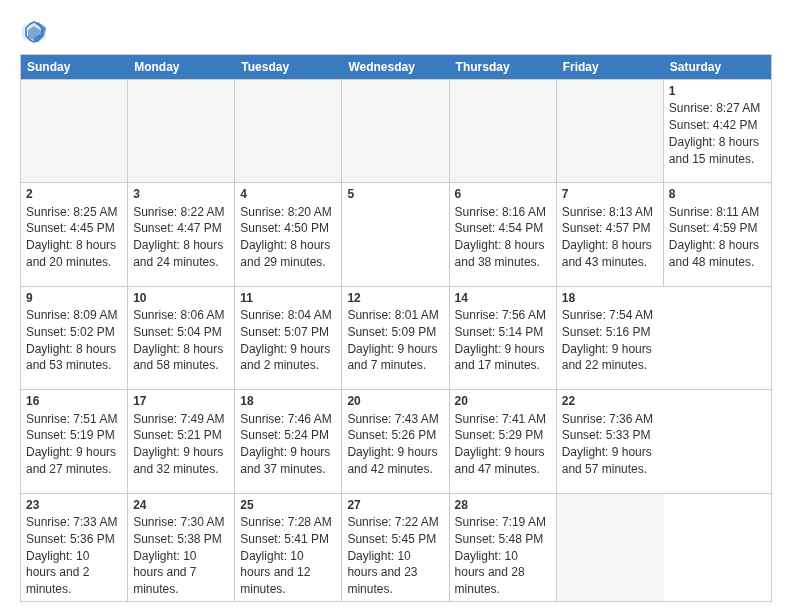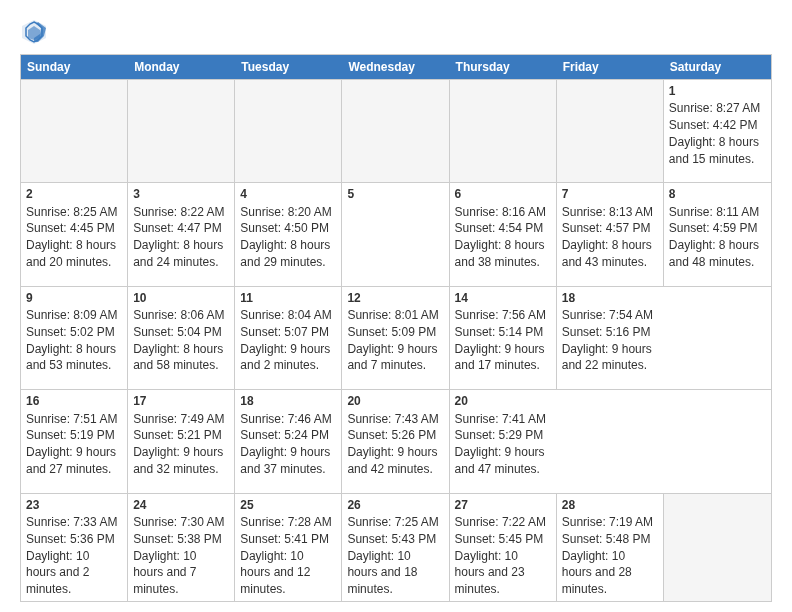--- a/index.html
+++ b/index.html
@@ -166,25 +166,25 @@
           <div class="cal-cell"><span class="day-num">12</span><span class="sun-info">Sunrise: 8:01 AM<br>Sunset: 5:09 PM<br>Daylight: 9 hours and 7 minutes.</span></div>
           <div class="cal-cell"><span class="day-num">14</span><span class="sun-info">Sunrise: 7:56 AM<br>Sunset: 5:14 PM<br>Daylight: 9 hours and 17 minutes.</span></div>
           <div class="cal-cell"><span class="day-num">18</span><span class="sun-info">Sunrise: 7:54 AM<br>Sunset: 5:16 PM<br>Daylight: 9 hours and 22 minutes.</span></div>
         </div>
         <div class="cal-row">
           <div class="cal-cell"><span class="day-num">16</span><span class="sun-info">Sunrise: 7:51 AM<br>Sunset: 5:19 PM<br>Daylight: 9 hours and 27 minutes.</span></div>
           <div class="cal-cell"><span class="day-num">17</span><span class="sun-info">Sunrise: 7:49 AM<br>Sunset: 5:21 PM<br>Daylight: 9 hours and 32 minutes.</span></div>
           <div class="cal-cell"><span class="day-num">18</span><span class="sun-info">Sunrise: 7:46 AM<br>Sunset: 5:24 PM<br>Daylight: 9 hours and 37 minutes.</span></div>
           <div class="cal-cell"><span class="day-num">20</span><span class="sun-info">Sunrise: 7:43 AM<br>Sunset: 5:26 PM<br>Daylight: 9 hours and 42 minutes.</span></div>
           <div class="cal-cell"><span class="day-num">20</span><span class="sun-info">Sunrise: 7:41 AM<br>Sunset: 5:29 PM<br>Daylight: 9 hours and 47 minutes.</span></div>
+          <div class="cal-cell"><span class="day-num">22</span><span class="sun-info">Sunrise: 7:36 AM<br>Sunset: 5:33 PM<br>Daylight: 9 hours and 57 minutes.</span></div>
         </div>
         <div class="cal-row">
           <div class="cal-cell"><span class="day-num">23</span><span class="sun-info">Sunrise: 7:33 AM<br>Sunset: 5:36 PM<br>Daylight: 10 hours and 2 minutes.</span></div>
           <div class="cal-cell"><span class="day-num">24</span><span class="sun-info">Sunrise: 7:30 AM<br>Sunset: 5:38 PM<br>Daylight: 10 hours and 7 minutes.</span></div>
           <div class="cal-cell"><span class="day-num">25</span><span class="sun-info">Sunrise: 7:28 AM<br>Sunset: 5:41 PM<br>Daylight: 10 hours and 12 minutes.</span></div>
-          <div class="cal-cell"><span class="day-num">26</span><span class="sun-info">Sunrise: 7:25 AM<br>Sunset: 5:43 PM<br>Daylight: 10 hours and 18 minutes.</span></div>
           <div class="cal-cell"><span class="day-num">27</span><span class="sun-info">Sunrise: 7:22 AM<br>Sunset: 5:45 PM<br>Daylight: 10 hours and 23 minutes.</span></div>
           <div class="cal-cell"><span class="day-num">28</span><span class="sun-info">Sunrise: 7:19 AM<br>Sunset: 5:48 PM<br>Daylight: 10 hours and 28 minutes.</span></div>
           <div class="cal-cell empty"></div>
         </div>
       </div>
   </div>
 </div>
 
 </body></html>

